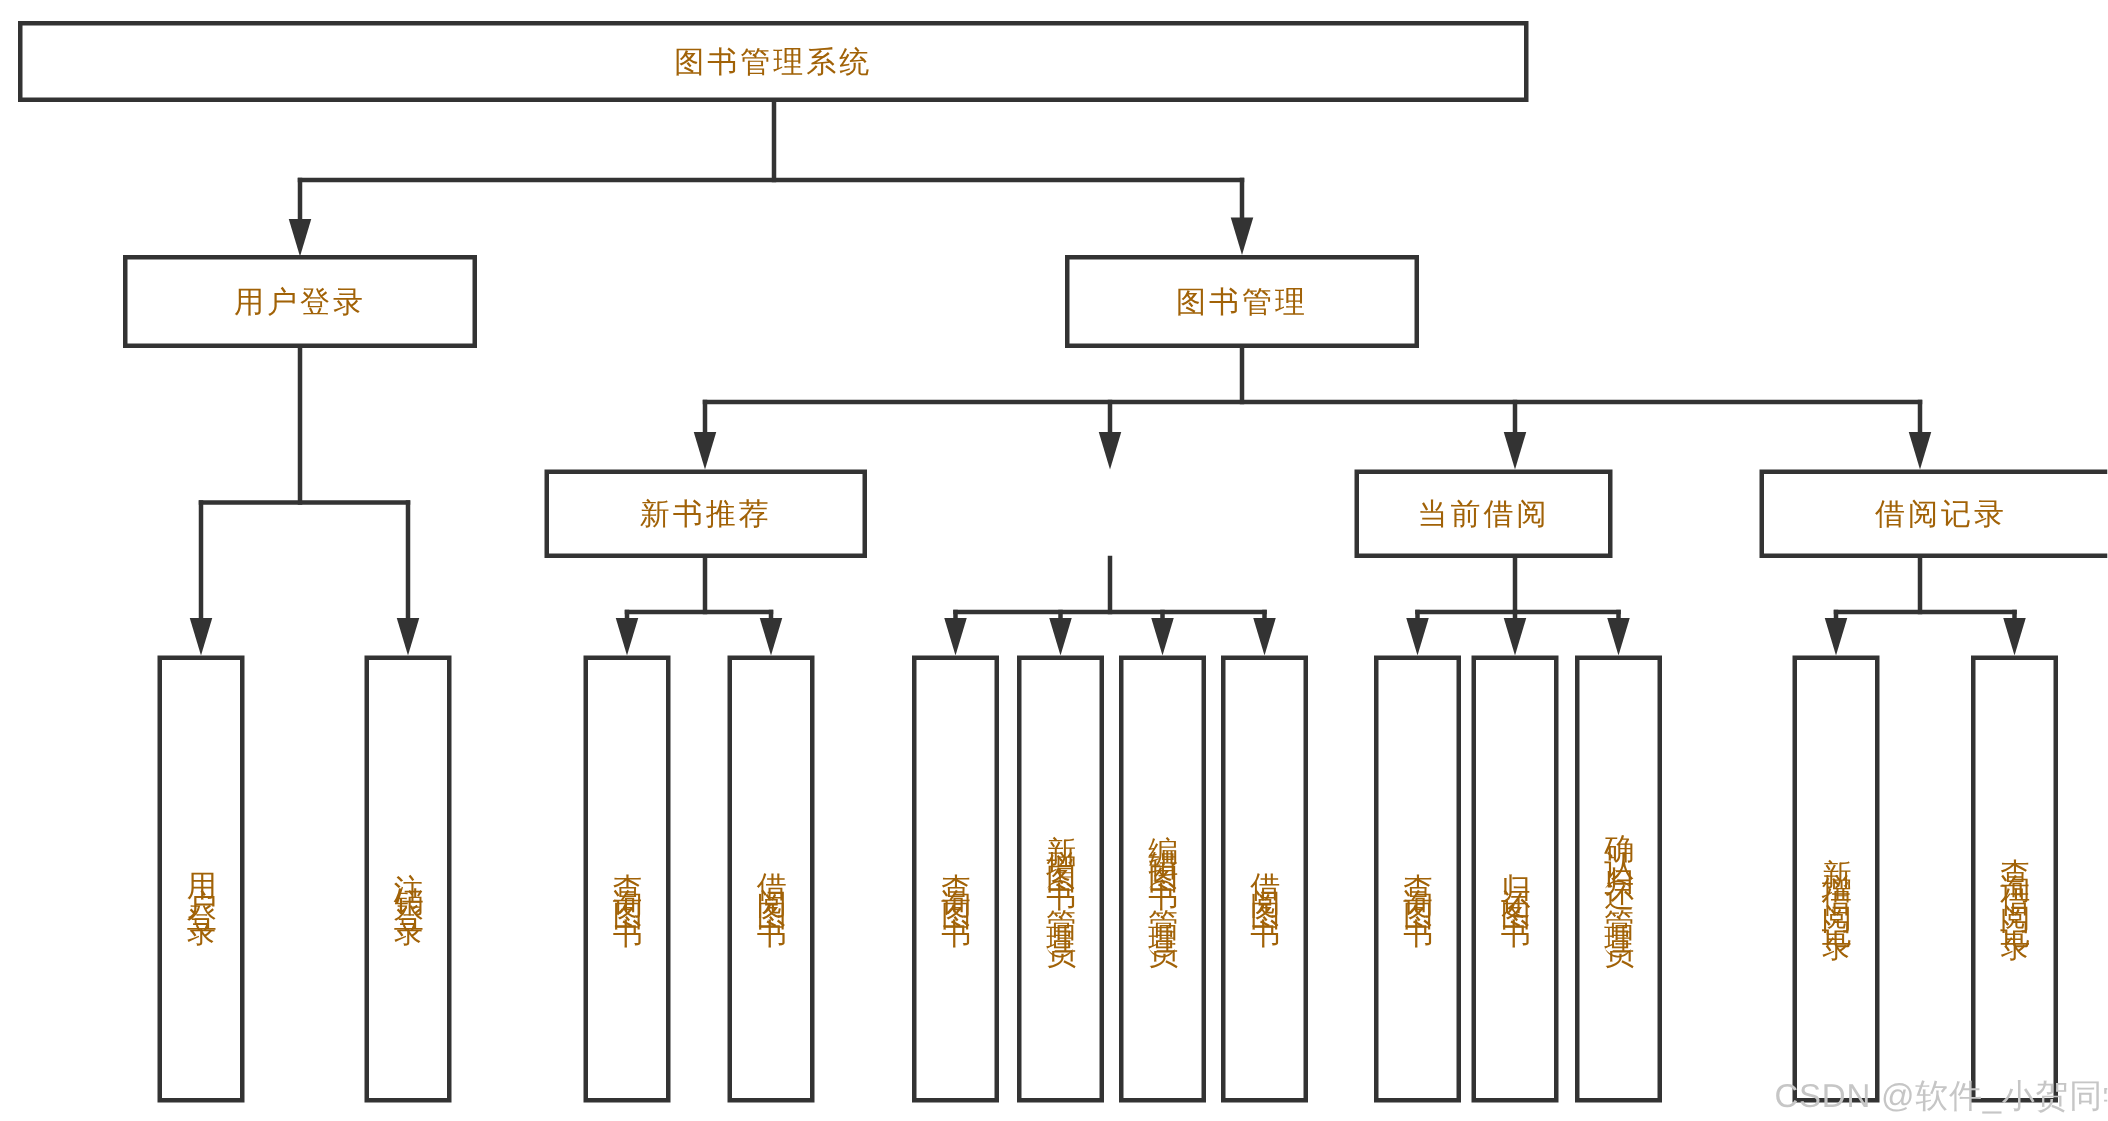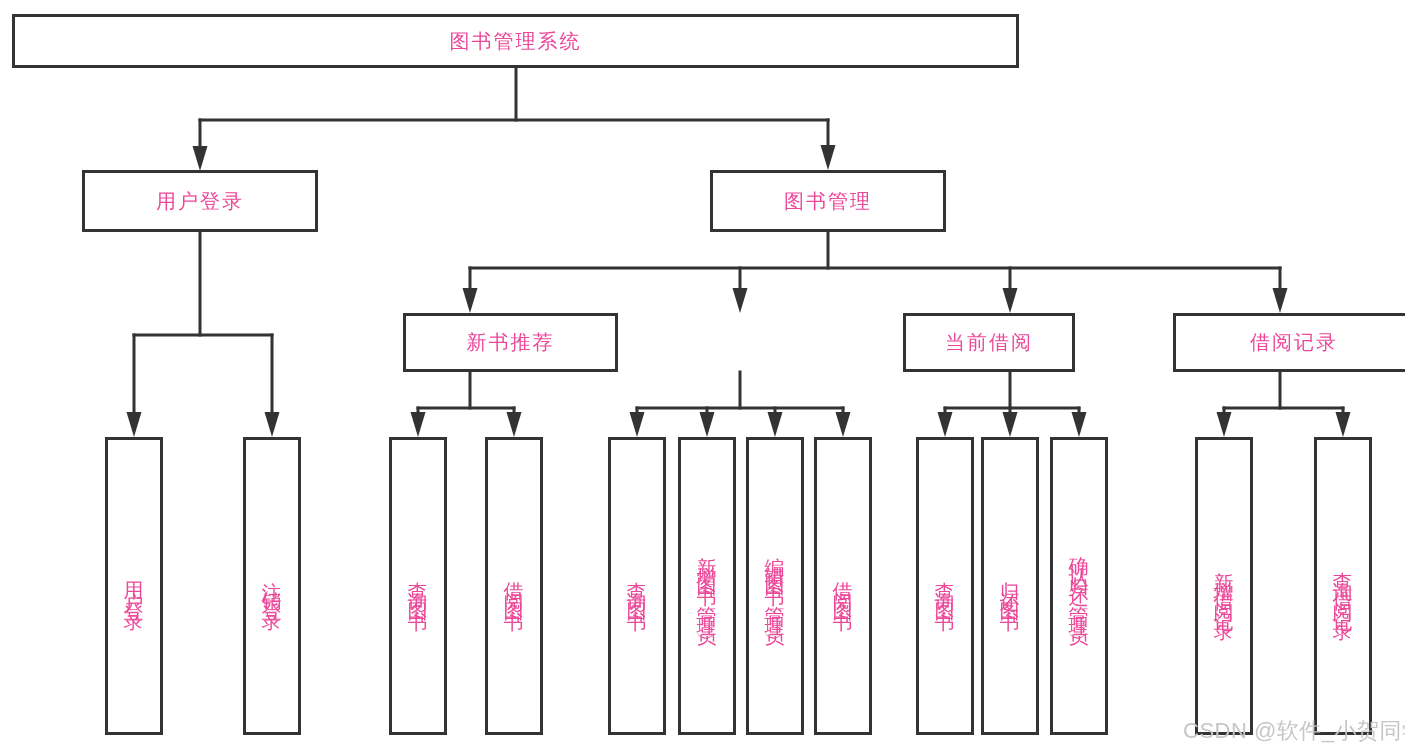--- a/index.html
+++ b/index.html
@@ -24,21 +24,21 @@
   }
   .connector-layer polygon { fill: #333333; }
   .box {
     position: absolute;
     box-sizing: border-box;
     border: 3px solid #333333;
     background: #ffffff;
     display: flex;
     align-items: center;
     justify-content: center;
-    color: #ec4899;
+    color: #a16207;
     text-align: left;
   }
   .h-label { font-size: 20px; letter-spacing: 2px; }
   .v-label {
     writing-mode: vertical-rl;
     text-orientation: mixed;
     font-size: 20px;
     letter-spacing: 10px;
     line-height: 1;
   }
@@ -132,21 +132,21 @@
       <polygon points="1216.5,412 1231.5,412 1224,437"></polygon>
       <polygon points="1335.5,412 1350.5,412 1343,437"></polygon>
     </g>
   </svg>
 
   <div class="box h-label" style="left:12px; top:14px; width:1007px; height:54px;">图书管理系统</div>
 
   <div class="box h-label" style="left:82px; top:170px; width:236px; height:62px;">用户登录</div>
   <div class="box h-label" style="left:710px; top:170px; width:236px; height:62px;">图书管理</div>
 
-  <div class="box h-label" style="left:363px; top:313px; width:215px; height:59px;margin-left:40px;">新书推荐</div>
+  <div class="box h-label" style="left:363px; top:313px; width:215px; height:59px;">新书推荐</div>
   <div class="box h-label" style="left:903px; top:313px; width:172px; height:59px;">当前借阅</div>
   <div class="box h-label" style="left:1173px; top:313px; width:242px; height:59px;font-family:Liberation Serif, serif;">借阅记录</div>
 
   <div class="box v-label" style="left:105px; top:437px; width:58px; height:298px;">用户登录</div>
   <div class="box v-label" style="left:243px; top:437px; width:58px; height:298px;">注销登录</div>
 
   <div class="box v-label" style="left:389px; top:437px; width:58px; height:298px;">查询图书</div>
   <div class="box v-label" style="left:485px; top:437px; width:58px; height:298px;">借阅图书</div>
 
   <div class="box v-label" style="left:608px; top:437px; width:58px; height:298px;">查询图书</div>

